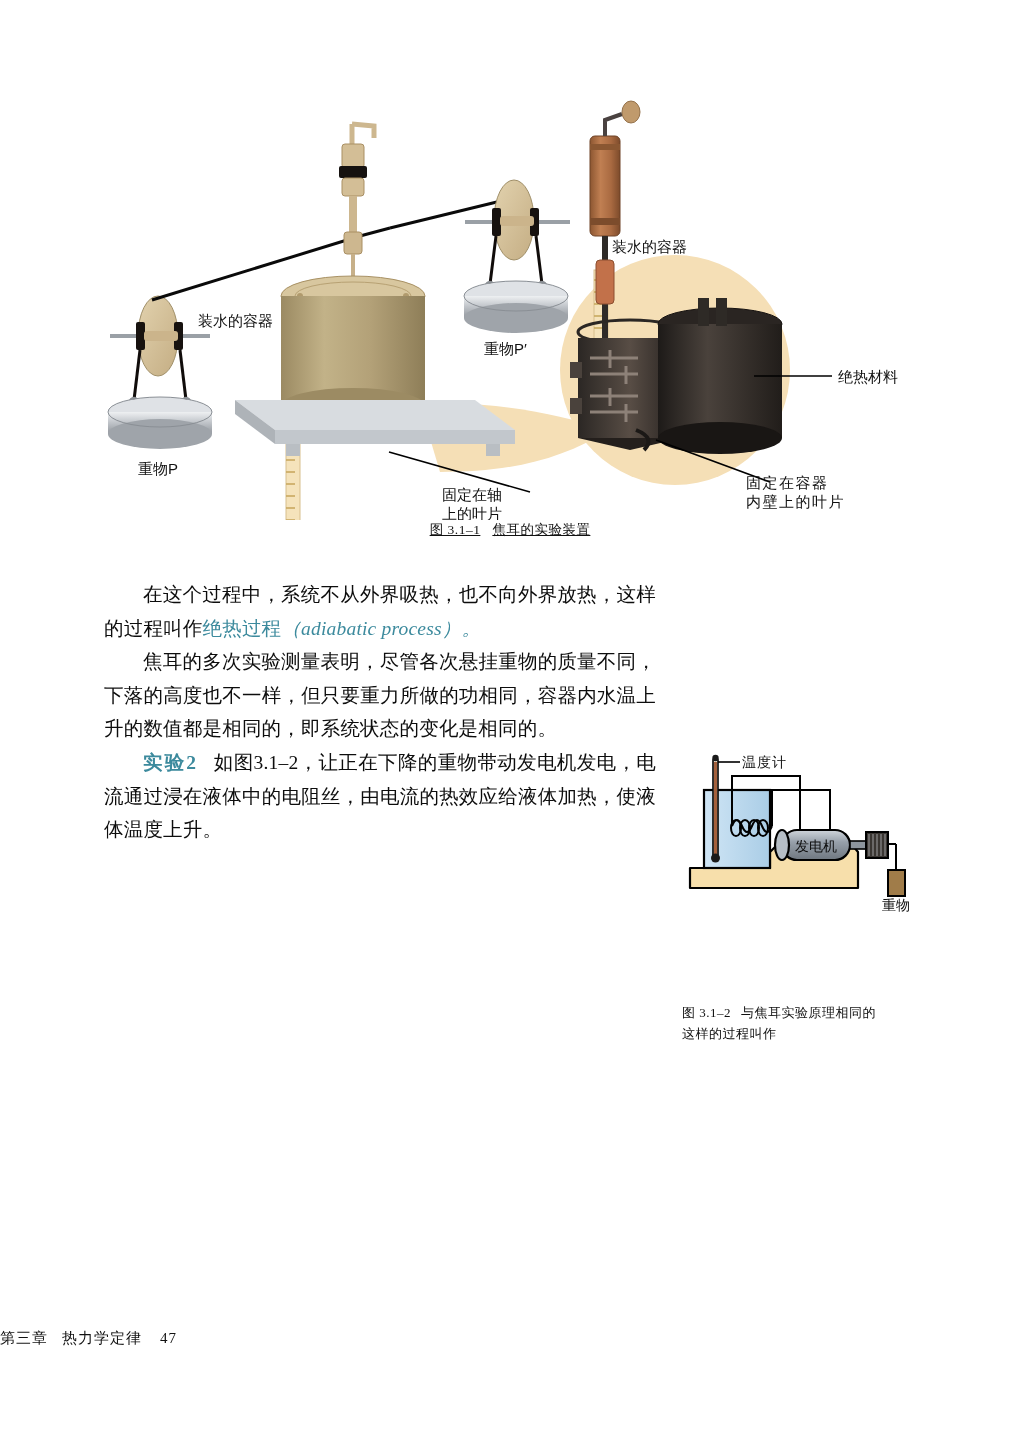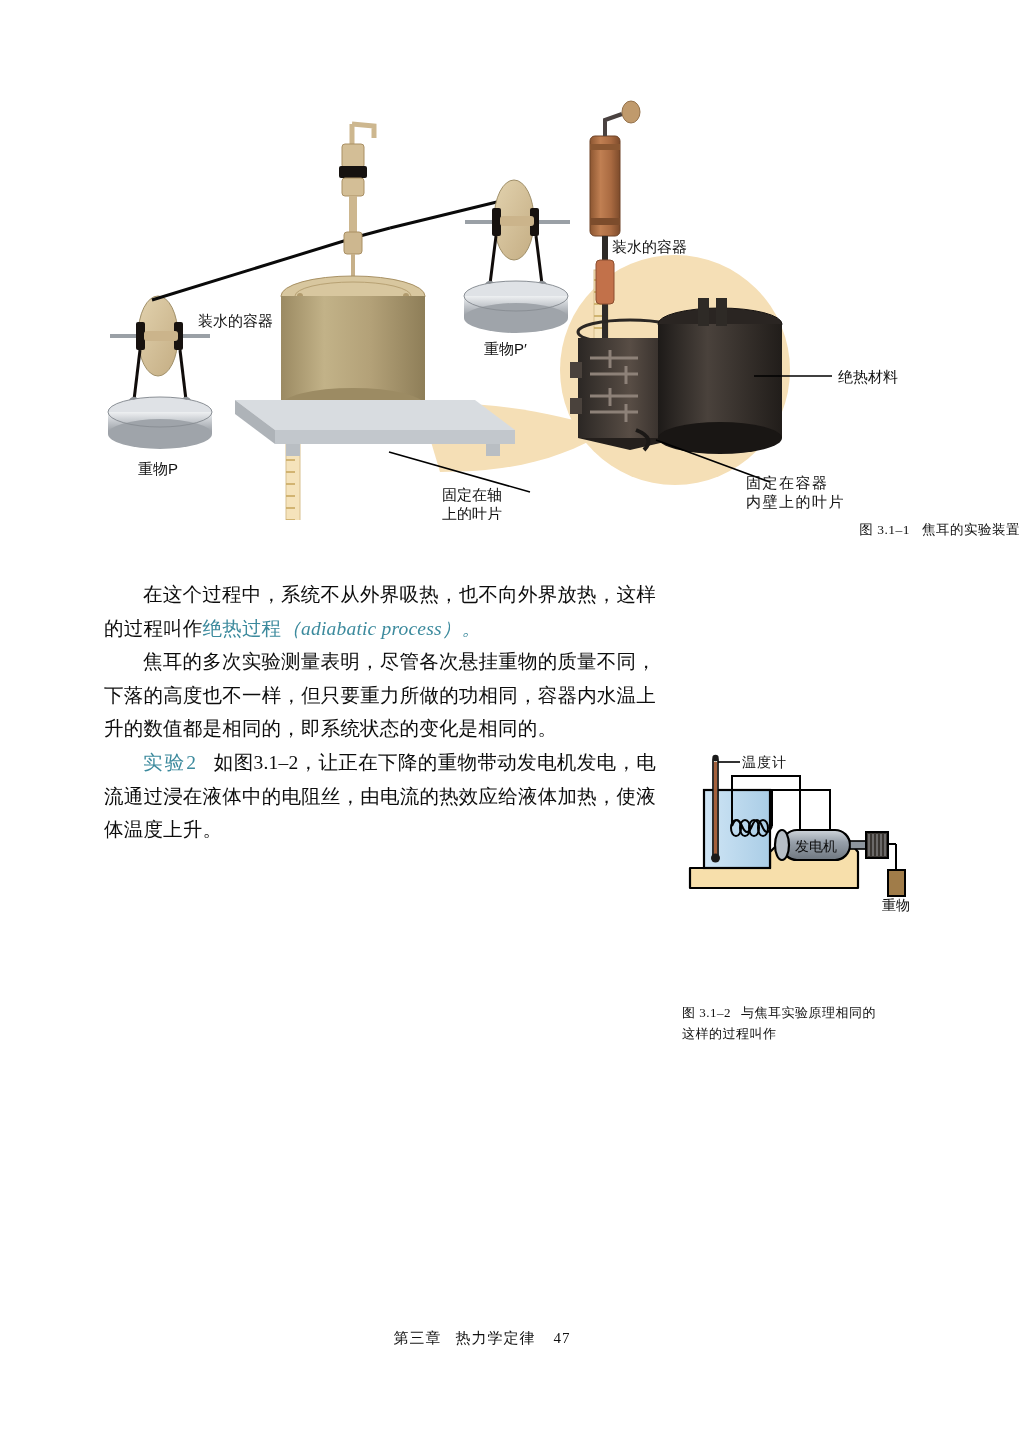--- a/index.html
+++ b/index.html
@@ -30,21 +30,22 @@
     font-family: "Liberation Serif", "DejaVu Serif", serif;
     font-size: 13.5px;
     color: #111;
     letter-spacing: 0.5px;
   }
   #fig1-caption {
     position: absolute;
     left: 0;
     top: 521px;
     width: 1020px;
-    text-align: right;
+    text-align: center;
+    text-decoration: underline;
   }
   #fig1-caption .num { margin-right: 12px; }
 
   
   #body-col {
     position: absolute;
     left: 104px;
     top: 578px;
     width: 552px;
   }
@@ -57,21 +58,21 @@
     margin: 0;
     letter-spacing: 0.2px;
     color: #0d0d0d;
   }
   .para + .para { margin-top: 0px; }
   .indent { text-indent: 2em; }
   .accent { color: #3c8a9d; font-weight: normal; }
   .accent-plain { color: #3c8a9d; font-weight: normal; font-style: italic; }
   .exp-tag {
     color: #3c8a9d;
-    font-weight: normal;
+    font-weight: bold;
     letter-spacing: 2px;
   }
 
   
   #fig2-wrap {
     position: absolute;
     left: 682px;
     top: 740px;
     width: 250px;
     height: 172px;
@@ -87,27 +88,26 @@
     margin-top: 40px;
   }
   #fig2-caption .num { margin-right: 10px; }
 
   
   #footer {
     position: absolute;
     left: 0;
     top: 1329px;
     width: 1020px;
-    text-align: center;
+    text-align: left;
     padding-right: 88px;
     box-sizing: border-box;
     font-size: 15px;
     color: #111;
     letter-spacing: 1px;
-    padding-left: 32px;
   }
   #footer .chap { margin-right: 14px; }
   #footer .chap-title { margin-right: 18px; }
   #footer .pageno { font-family: "Liberation Serif", "DejaVu Serif", serif; }
 
   
   .svg-label { font-family: "Liberation Sans", sans-serif; font-size: 11px; fill: #111; }
 </style>
 </head>
 <body>

